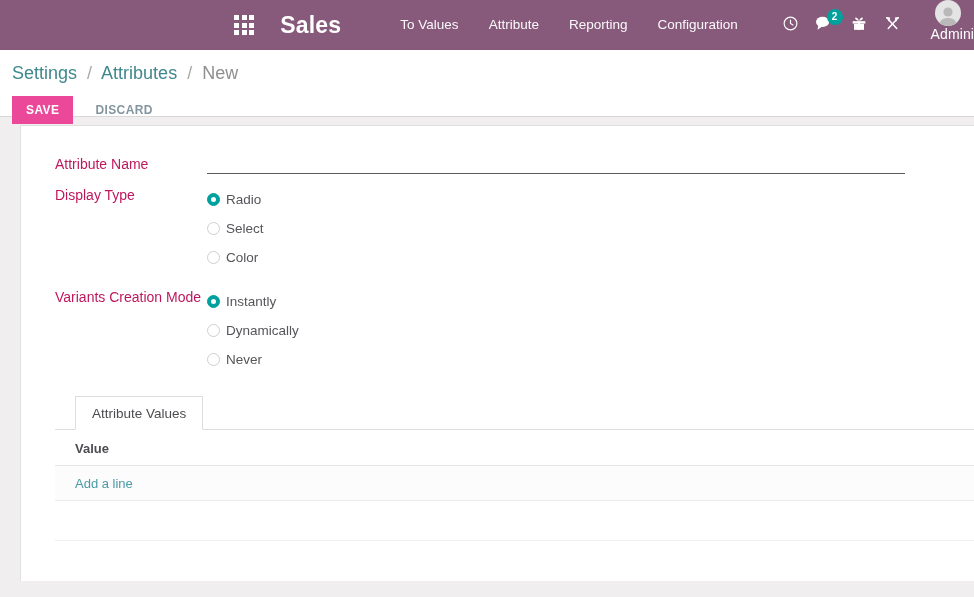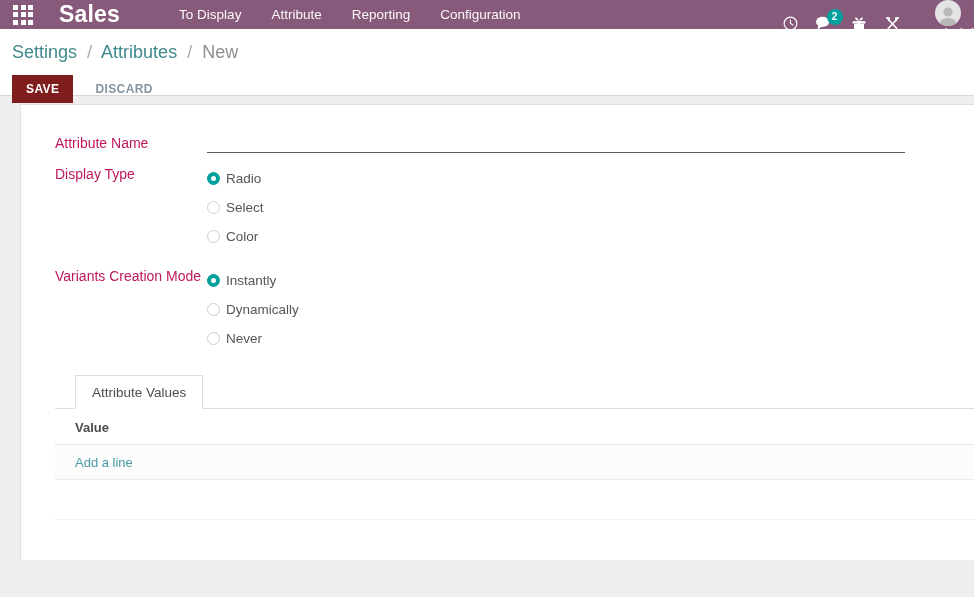--- a/index.html
+++ b/index.html
@@ -7,27 +7,28 @@
     margin: 0; padding: 0;
     width: 974px; height: 597px;
     overflow: hidden;
     background: #f0eeee;
     font-family: "Liberation Sans", sans-serif;
     -webkit-font-smoothing: antialiased;
   }
 
   
   .navbar {
-    height: 29px;
+    height: 50px;
     background: #875A7B;
     display: flex;
     align-items: center;
     position: relative;
     white-space: nowrap;
     overflow: hidden;
+    justify-content: center;
   }
   .apps-btn {
     width: 46px; height: 46px;
     display: flex; align-items: center; justify-content: center;
     flex: 0 0 auto;
   }
   .apps-grid {
     display: grid;
     grid-template-columns: repeat(3, 5px);
     grid-template-rows: repeat(3, 5px);
@@ -123,21 +124,21 @@
   .bc-sep { color: #aaaaaa; margin: 0 5px; }
   .bc-current { color: #8f8f8f; }
 
   .cp-buttons {
     margin-top: 12px;
     padding: 0 12px;
     display: flex;
     align-items: center;
   }
   .btn-save {
-    background: #7f1d1d;
+    background: #ec4899;
     color: #ffffff;
     border: none;
     font-size: 12px;
     font-weight: bold;
     letter-spacing: .4px;
     padding: 7px 14px;
     cursor: pointer;
     font-family: "Liberation Sans", sans-serif;
     border-radius: 0;
   }
@@ -290,21 +291,21 @@
         <i></i>
         <i></i>
         <i></i>
         <i></i>
     </span>
   </div>
 
   <div class="brand">Sales</div>
 
   <div class="nav-menu">
-    <div class="nav-item">To Display</div>
+    <div class="nav-item">To Values</div>
     <div class="nav-item">Attribute</div>
     <div class="nav-item">Reporting</div>
     <div class="nav-item">Configuration</div>
   </div>
 
   <div class="nav-right">
 
     <div class="nav-icon">
       <svg width="17" height="17" viewBox="0 0 24 24" fill="none" stroke="#ffffff" stroke-width="1.6">
         <circle cx="12" cy="12" r="9"></circle>

